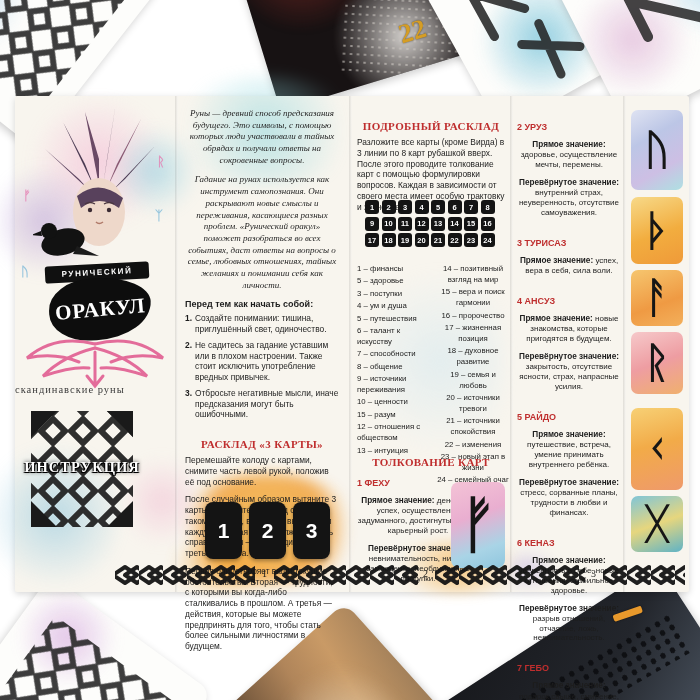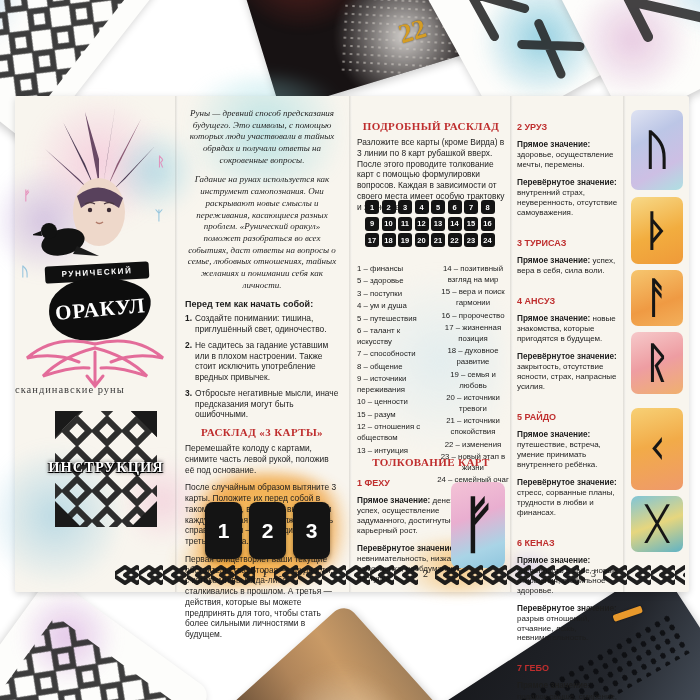--- a/index.html
+++ b/index.html
@@ -40,35 +40,35 @@
   .ribbon{position:absolute;left:30px;top:168px;width:104px;height:17px;background:#101010;border-radius:3px;
           transform:rotate(-3deg);display:flex;align-items:center;justify-content:center;
           color:#fff;font-size:8px;font-weight:bold;letter-spacing:1.6px;}
   .splat{position:absolute;left:34px;top:182px;width:102px;height:62px;background:#0d0d0d;
          border-radius:46% 54% 58% 42% / 52% 44% 62% 48%;transform:rotate(-3deg);
          display:flex;align-items:center;justify-content:center;}
   .splat span{color:#fff;font-family:"Liberation Serif",serif;font-weight:bold;font-size:21px;letter-spacing:1px;transform:rotate(-2deg);}
   .scatter{position:absolute;font-family:"DejaVu Sans",sans-serif;font-size:13px;font-weight:bold;opacity:.75;}
   .series{position:absolute;left:0;top:288px;width:160px;text-align:left;
           font-family:"Liberation Serif",serif;font-size:10.5px;letter-spacing:1px;color:#3c3c3c;}
-  .knotwrap{position:absolute;left:32px;top:305px;width:118px;height:136px;}
+  .knotwrap{position:absolute;left:8px;top:305px;width:118px;height:136px;}
   .instr{position:absolute;left:0;top:58px;width:118px;text-align:center;color:#fff;
          font-family:"Liberation Serif",serif;font-weight:bold;font-size:14.5px;letter-spacing:1px;
          text-shadow:0 0 4px #000,1px 1px 0 #000,-1px 1px 0 #000;}
 
   
   .ital{font-family:"Liberation Serif",serif;font-style:italic;font-size:9px;line-height:1.3;text-align:center;color:#262626;margin:0 0 8px 0;}
   .redtitle{font-family:"Liberation Serif",serif;font-weight:bold;font-size:11px;letter-spacing:.4px;
             color:#bf2e2e;text-align:center;margin:0 0 5px 0;}
   .body-p{font-size:8.4px;line-height:1.28;margin:0 0 7px 0;}
   .b-head{font-size:9px;font-weight:bold;margin:0 0 4px 0;}
   .step{display:flex;font-size:8.4px;line-height:1.28;margin:0 0 5px 0;}
   .step b{margin-right:3px;}
   .mean-name{font-size:9px;font-weight:bold;color:#bf2e2e;margin:20px 0 2px 0;}
-  .mean-p{font-size:8px;line-height:1.24;margin:8px 0 4px 0;}
+  .mean-p{font-size:8px;line-height:1.24;margin:8px 0 4px 0;text-align:center;}
   .mean-p b{font-size:8.2px;}
 
   
   #spread-cards{position:absolute;left:28px;top:406px;display:flex;gap:7px;}
   .black-card{width:37px;height:57px;background:#141414;border-radius:8px;display:flex;align-items:center;justify-content:center;
               color:#fff;font-weight:bold;font-size:21px;box-shadow:0 2px 4px rgba(0,0,0,.35);}
 
   
   #grid24{position:absolute;left:14px;top:104px;width:132px;display:flex;flex-wrap:wrap;gap:2.5px;}
   .gcell{width:14px;height:14px;background:#141414;border-radius:3px;color:#fff;font-size:7.5px;font-weight:bold;
@@ -254,21 +254,21 @@
             <div class="step">
               <b>2.</b>
               <span>Не садитесь за гадание уставшим или в плохом настроении. Также стоит исключить употребление вредных привычек.</span>
             </div>
 
             <div class="step">
               <b>3.</b>
               <span>Отбросьте негативные мысли, иначе предсказания могут быть ошибочными.</span>
             </div>
           </div>
-        <p class="redtitle" style="margin-top:6px">РАСКЛАД «3 КАРТЫ»</p>
+        <p class="redtitle" style="margin-top:18px">РАСКЛАД «3 КАРТЫ»</p>
         <p class="body-p">Перемешайте колоду с картами, снимите часть левой рукой, положив её под основание.</p>
         <p class="body-p">После случайным образом вытяните 3 карты. Положите их перед собой в таком порядке, в котором вы достали каждую. Первая карта должна лежать справа, вторая — посередине, а третья — слева.</p>
         <p class="body-p">Первая олицетворяет ваши текущие обстоятельства. Вторая — трудности, с которыми вы когда-либо сталкивались в прошлом. А третья — действия, которые вы можете предпринять для того, чтобы стать более сильными личностями в будущем.</p>
       </div>
       <div id="spread-cards">
 
           <div class="black-card">
             <span>1</span>
           </div>
 

